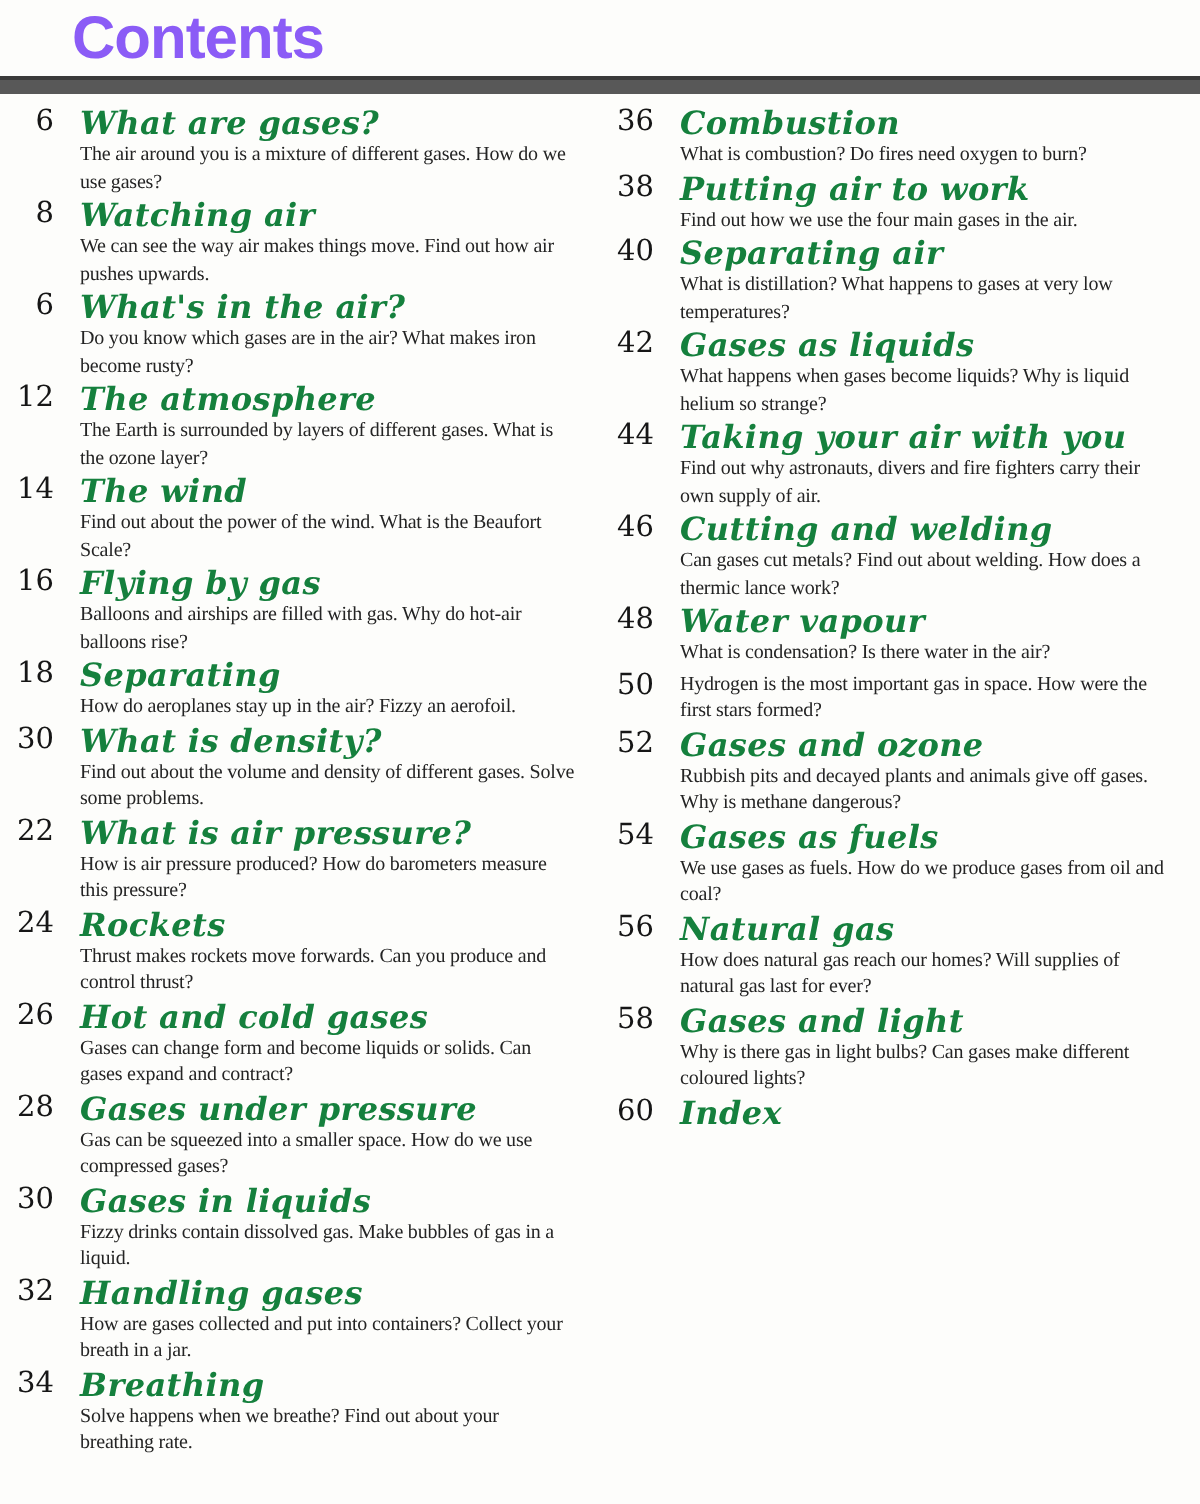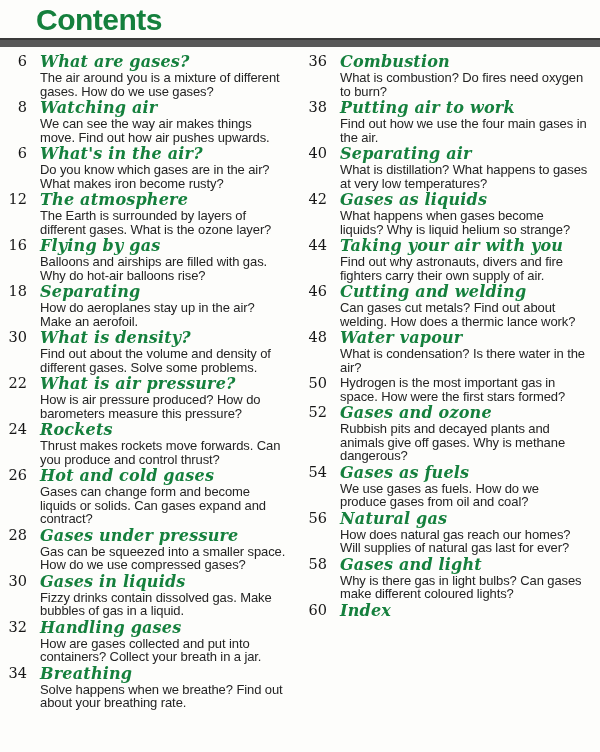--- a/index.html
+++ b/index.html
@@ -12,21 +12,21 @@
     overflow: hidden;
   }
   .masthead { padding: 4px 0 0 36px; }
   .page-title {
     margin: 0;
     font-family: "Liberation Sans", sans-serif;
     font-weight: 700;
     font-size: 30px;
     line-height: 31px;
     letter-spacing: -0.5px;
-    color: #15803d;
+    color: #8b5cf6;
   }
   .divider-bar {
     height: 9px;
     background: #585858;
     border-top: 2px solid #3a3a3a;
     margin-top: 3px;
   }
   .content {
     display: flex;
     padding-top: 6px;
@@ -47,24 +47,25 @@
     font-family: "DejaVu Serif", serif;
     font-weight: 700;
     font-size: 16px;
     line-height: 17px;
     letter-spacing: 0.2px;
     color: #15803d;
     font-style: italic;
   }
   .edesc {
     margin: 1px 0 0 0;
-    font-size: 13px;
+    font-size: 10px;
     line-height: 13.5px;
     letter-spacing: -0.1px;
     color: #242424;
+    font-family: Liberation Serif, serif;
   }
   .edesc:empty { display: none; }
 </style>
 </head>
 <body>
 
 <div class="masthead">
   <h1 class="page-title">Contents</h1>
 </div>
 <div class="divider-bar"></div>
@@ -94,31 +95,38 @@
       </div>
     </div>
     <div class="entry">
       <span class="num">12</span>
       <div class="txt">
         <h2 class="etitle">The atmosphere</h2>
         <p class="edesc">The Earth is surrounded by layers of different gases. What is the ozone layer?</p>
       </div>
     </div>
     <div class="entry">
+      <span class="num">14</span>
+      <div class="txt">
+        <h2 class="etitle">The wind</h2>
+        <p class="edesc">Find out about the power of the wind. What is the Beaufort Scale?</p>
+      </div>
+    </div>
+    <div class="entry">
       <span class="num">16</span>
       <div class="txt">
         <h2 class="etitle">Flying by gas</h2>
         <p class="edesc">Balloons and airships are filled with gas. Why do hot-air balloons rise?</p>
       </div>
     </div>
     <div class="entry">
       <span class="num">18</span>
       <div class="txt">
         <h2 class="etitle">Separating</h2>
-        <p class="edesc">How do aeroplanes stay up in the air? Make an aerofoil.</p>
+        <p class="edesc">How do aeroplanes stay up in the air? Fizzy an aerofoil.</p>
       </div>
     </div>
     <div class="entry">
       <span class="num">30</span>
       <div class="txt">
         <h2 class="etitle">What is density?</h2>
         <p class="edesc">Find out about the volume and density of different gases. Solve some problems.</p>
       </div>
     </div>
     <div class="entry">

